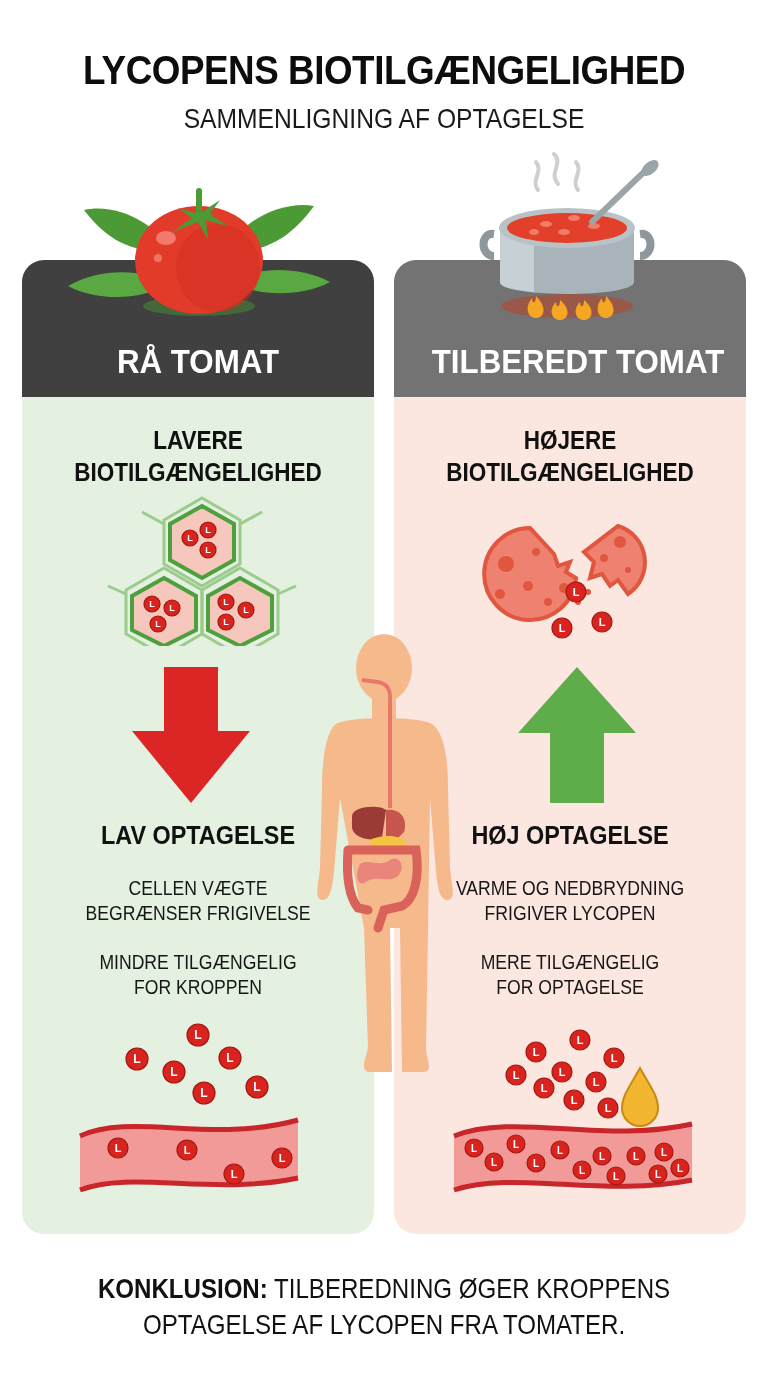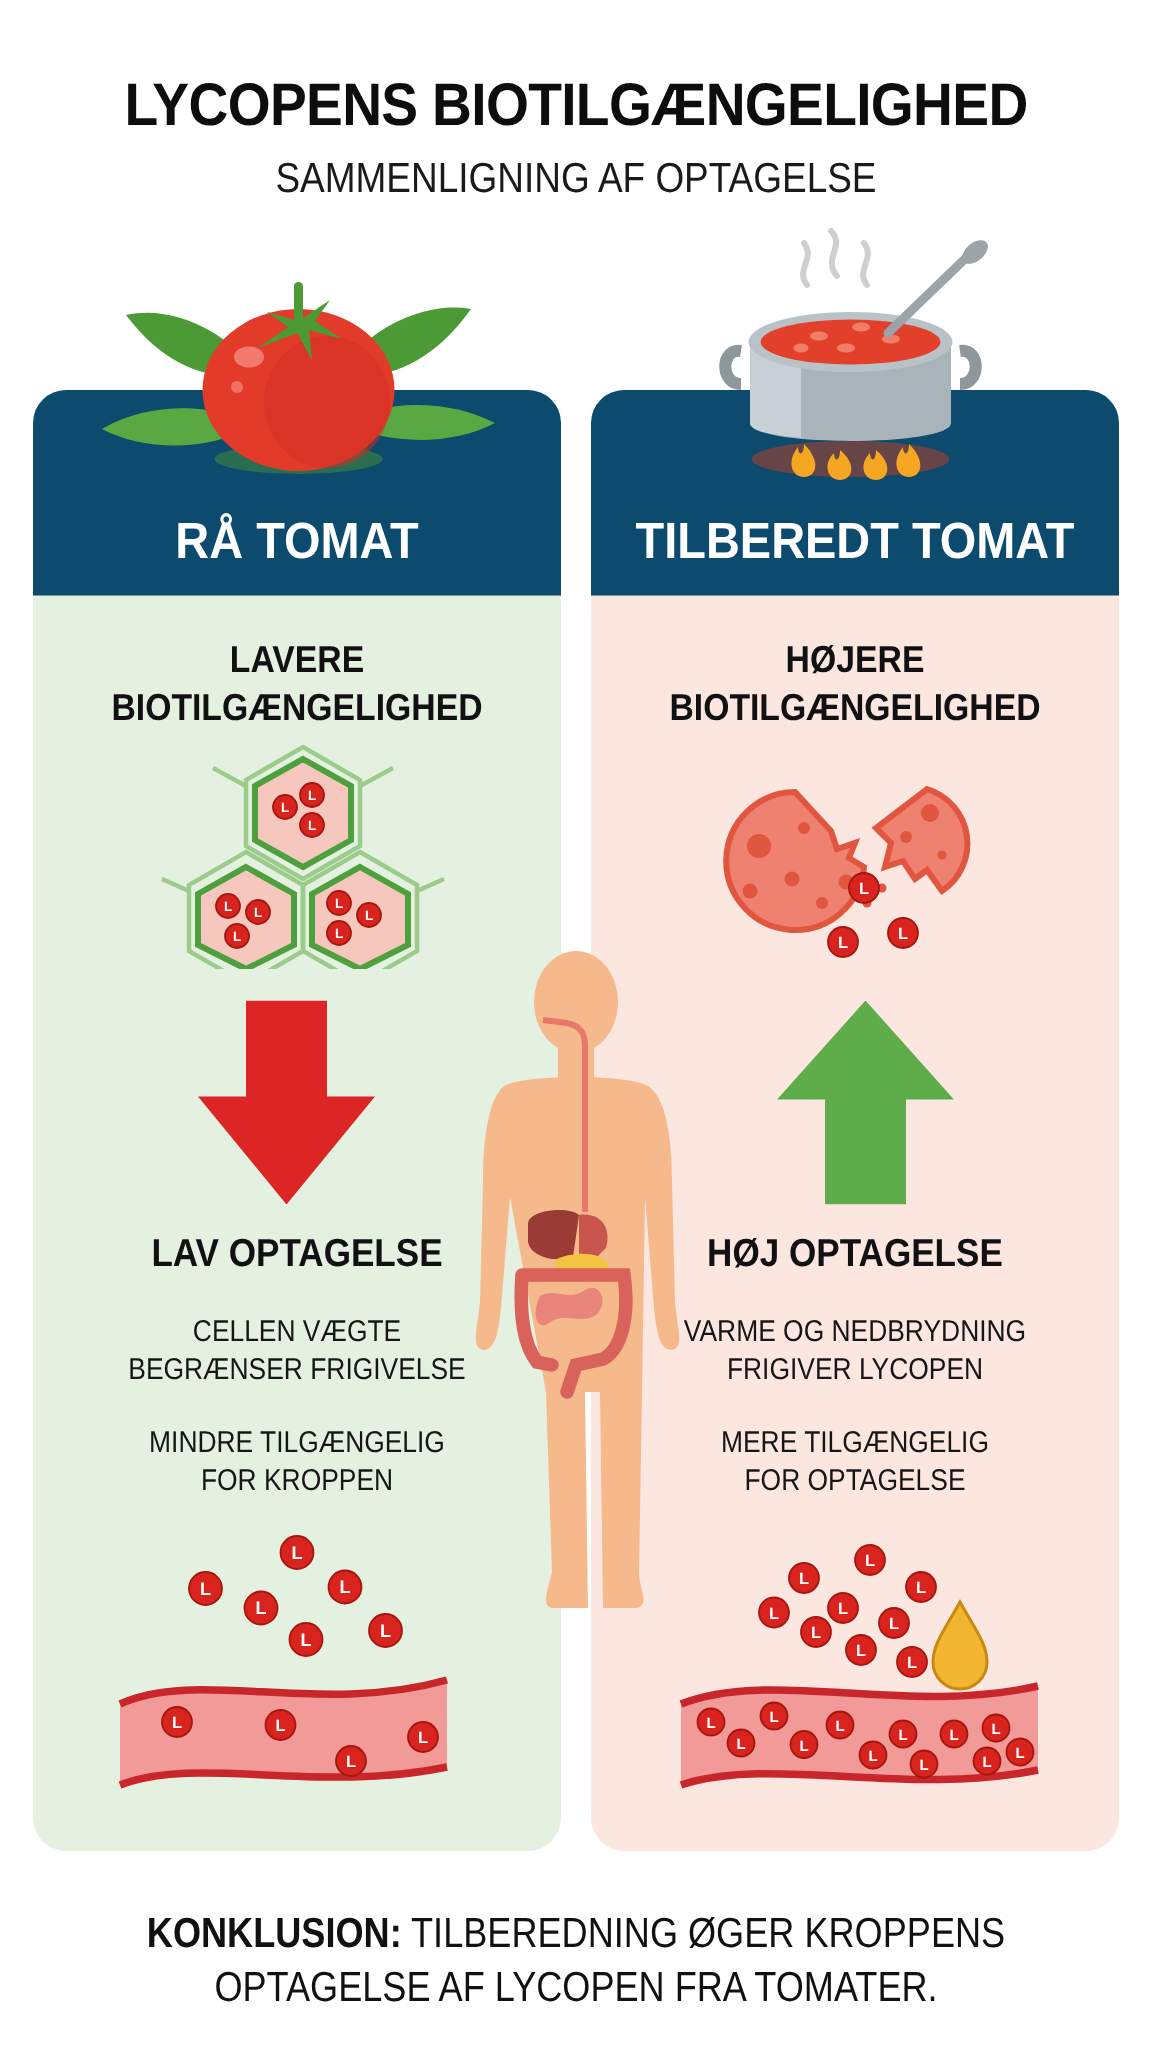--- a/index.html
+++ b/index.html
@@ -7,22 +7,22 @@
          font-family:"Liberation Sans", "DejaVu Sans", sans-serif; color:#111; }
   .abs { position:absolute; }
   .title { left:0; width:768px; top:48px; text-align:center; font-weight:700; font-size:40px;
            letter-spacing:-0.5px; transform:scaleX(0.92); transform-origin:center; color:#0d0d0d; }
   .subtitle { left:0; width:768px; top:103px; text-align:center; font-size:28px; color:#1a1a1a;
               transform:scaleX(0.88); transform-origin:center; }
   .panel { top:260px; width:352px; height:974px; border-radius:22px; overflow:hidden; }
   .panel-left { left:22px; background:#e4f1e0; }
   .panel-right { left:394px; width:352px; background:#fbe6e0; }
   .panel-head { position:absolute; left:0; top:0; width:100%; height:137px; }
-  .panel-left .panel-head { background:#0c4a6e; }
-  .panel-right .panel-head { background:#0c4a6e; }
+  .panel-left .panel-head { background:#404040; }
+  .panel-right .panel-head { background:#737373;padding-left:16px; }
   .head-label { position:absolute; left:0; width:100%; top:82px; text-align:center; color:#fff;
                 font-weight:700; font-size:34px; transform:scaleX(0.92); transform-origin:center; }
   .sec-title { position:absolute; width:100%; text-align:center; font-weight:700; font-size:25px;
                line-height:32px; color:#111; transform:scaleX(0.9); transform-origin:center; }
   .sec-head { position:absolute; width:100%; text-align:center; font-weight:700; font-size:26px;
               color:#111; transform:scaleX(0.9); transform-origin:center; }
   .sec-body { position:absolute; width:100%; text-align:center; font-size:20px; line-height:25px;
               color:#161616; transform:scaleX(0.88); transform-origin:center; }
   .conclusion { left:0; width:768px; top:1271px; text-align:center; font-size:28px; line-height:36px;
                 transform:scaleX(0.86); transform-origin:center; color:#111; }

